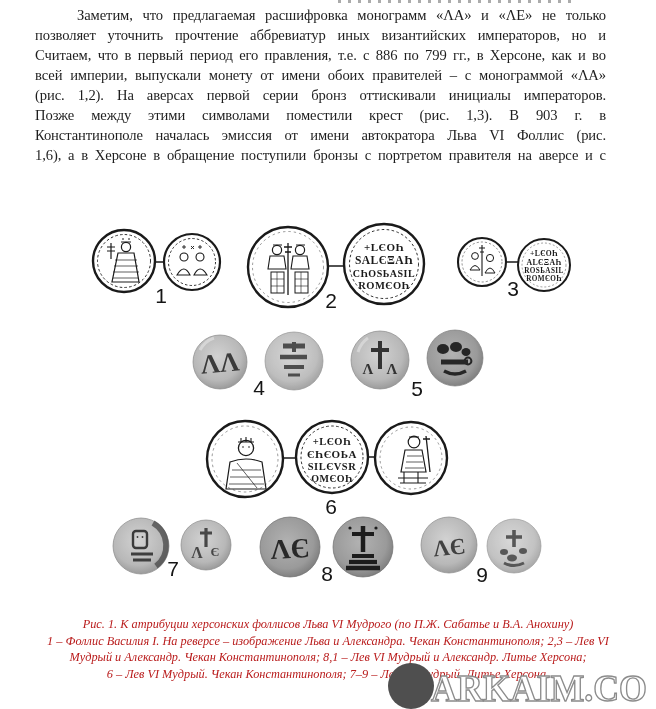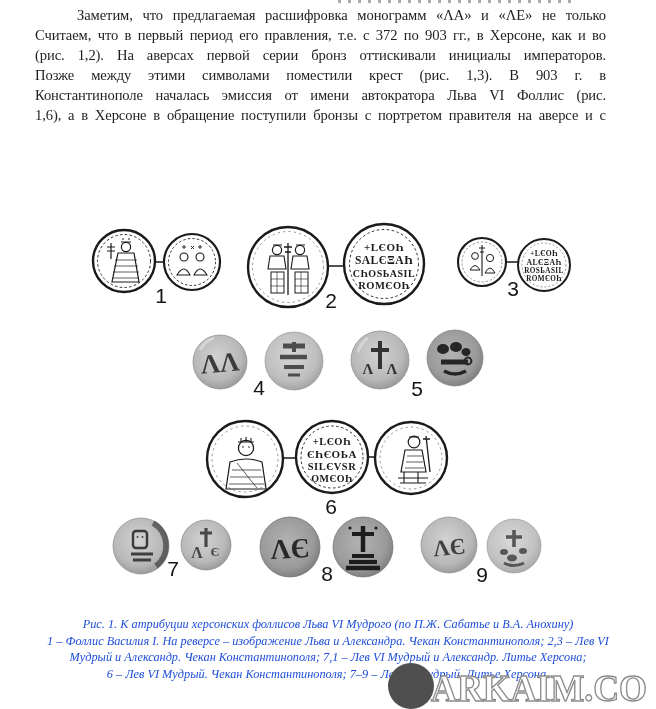--- a/index.html
+++ b/index.html
@@ -19,35 +19,37 @@
   }
   .body-text .line{
     text-align:justify;text-align-last:justify;white-space:normal;
     height:20px;overflow:visible;
   }
   .body-text .line.indent{text-indent:42px;}
   .body-text .line.last{text-align-last:left;}
   .figure-svg{position:absolute;top:222px;left:0;}
   .caption{
     position:absolute;top:616px;left:0;width:656px;text-align:center;
-    font-style:italic;font-size:12.3px;line-height:16.6px;color:#1d4ed8;
+    font-style:italic;font-size:12.3px;line-height:16.6px;color:#b91c1c;
   }
   .watermark-svg{position:absolute;left:386px;top:655px;}
   svg text{user-select:none;}
 </style>
 </head>
 <body>
 
 <div class="page">
 
   <div class="top-fragment"></div>
 
   <div class="body-text">
     <div class="line indent">Заметим, что предлагаемая расшифровка монограмм «ΛΑ» и «ΛЕ» не только</div>
-    <div class="line">Считаем, что в первый период его правления, т.е. с 372 по 903 гг., в Херсоне, как и во</div>
+    <div class="line">позволяет уточнить прочтение аббревиатур иных византийских императоров, но и</div>
+    <div class="line">Считаем, что в первый период его правления, т.е. с 886 по 799 гг., в Херсоне, как и во</div>
+    <div class="line">всей империи, выпускали монету от имени обоих правителей – с монограммой «ΛΑ»</div>
     <div class="line">(рис. 1,2). На аверсах первой серии бронз оттискивали инициалы императоров.</div>
     <div class="line">Позже между этими символами поместили крест (рис. 1,3). В 903 г. в</div>
     <div class="line">Константинополе началась эмиссия от имени автократора Льва VI Фоллис (рис.</div>
     <div class="line">1,6), а в Херсоне в обращение поступили бронзы с портретом правителя на аверсе и с</div>
   </div>
 
   <svg class="figure-svg" width="656" height="394" viewBox="0 222 656 394" xmlns="http://www.w3.org/2000/svg">
     <defs>
       <radialGradient id="gA" cx="45%" cy="40%" r="68%">
         <stop offset="0%" stop-color="#d2d2d2"></stop>
@@ -239,21 +241,21 @@
       <ellipse cx="523" cy="551" rx="4" ry="3"></ellipse>
       <ellipse cx="512" cy="558" rx="5" ry="3.4"></ellipse>
       <path d="M504 563 q10 5 20 0" stroke="#3a3a3a" stroke-width="3" fill="none"></path>
     </g>
     <text x="482" y="582" text-anchor="middle" font-family="Liberation Sans,sans-serif" font-size="21" fill="#151515">9</text>
   </svg>
 
   <div class="caption">
     <div>Рис. 1. К атрибуции херсонских фоллисов Льва VI Мудрого (по П.Ж. Сабатье и В.А. Анохину)</div>
     <div>1 – Фоллис Василия I. На реверсе – изображение Льва и Александра. Чекан Константинополя; 2,3 – Лев VI</div>
-    <div>Мудрый и Александр. Чекан Константинополя; 7,1 – Лев VI Мудрый и Александр. Литье Херсона;</div>
+    <div>Мудрый и Александр. Чекан Константинополя; 8,1 – Лев VI Мудрый и Александр. Литье Херсона;</div>
     <div>6 – Лев VI Мудрый. Чекан Константинополя; 7–9 – Лев VI Мудрый. Литье Херсона.</div>
   </div>
 
   <svg class="watermark-svg" width="270" height="54" xmlns="http://www.w3.org/2000/svg">
     <circle cx="25" cy="31" r="23" fill="#4f4f4f"></circle>
     <text x="45" y="46" font-family="Liberation Serif,serif" font-size="38" font-weight="bold" fill="#ffffff" stroke="#8c8c8c" stroke-width="1.4" textLength="216" lengthAdjust="spacingAndGlyphs">ARKAIM.CO</text>
   </svg>
 
 </div>
 

